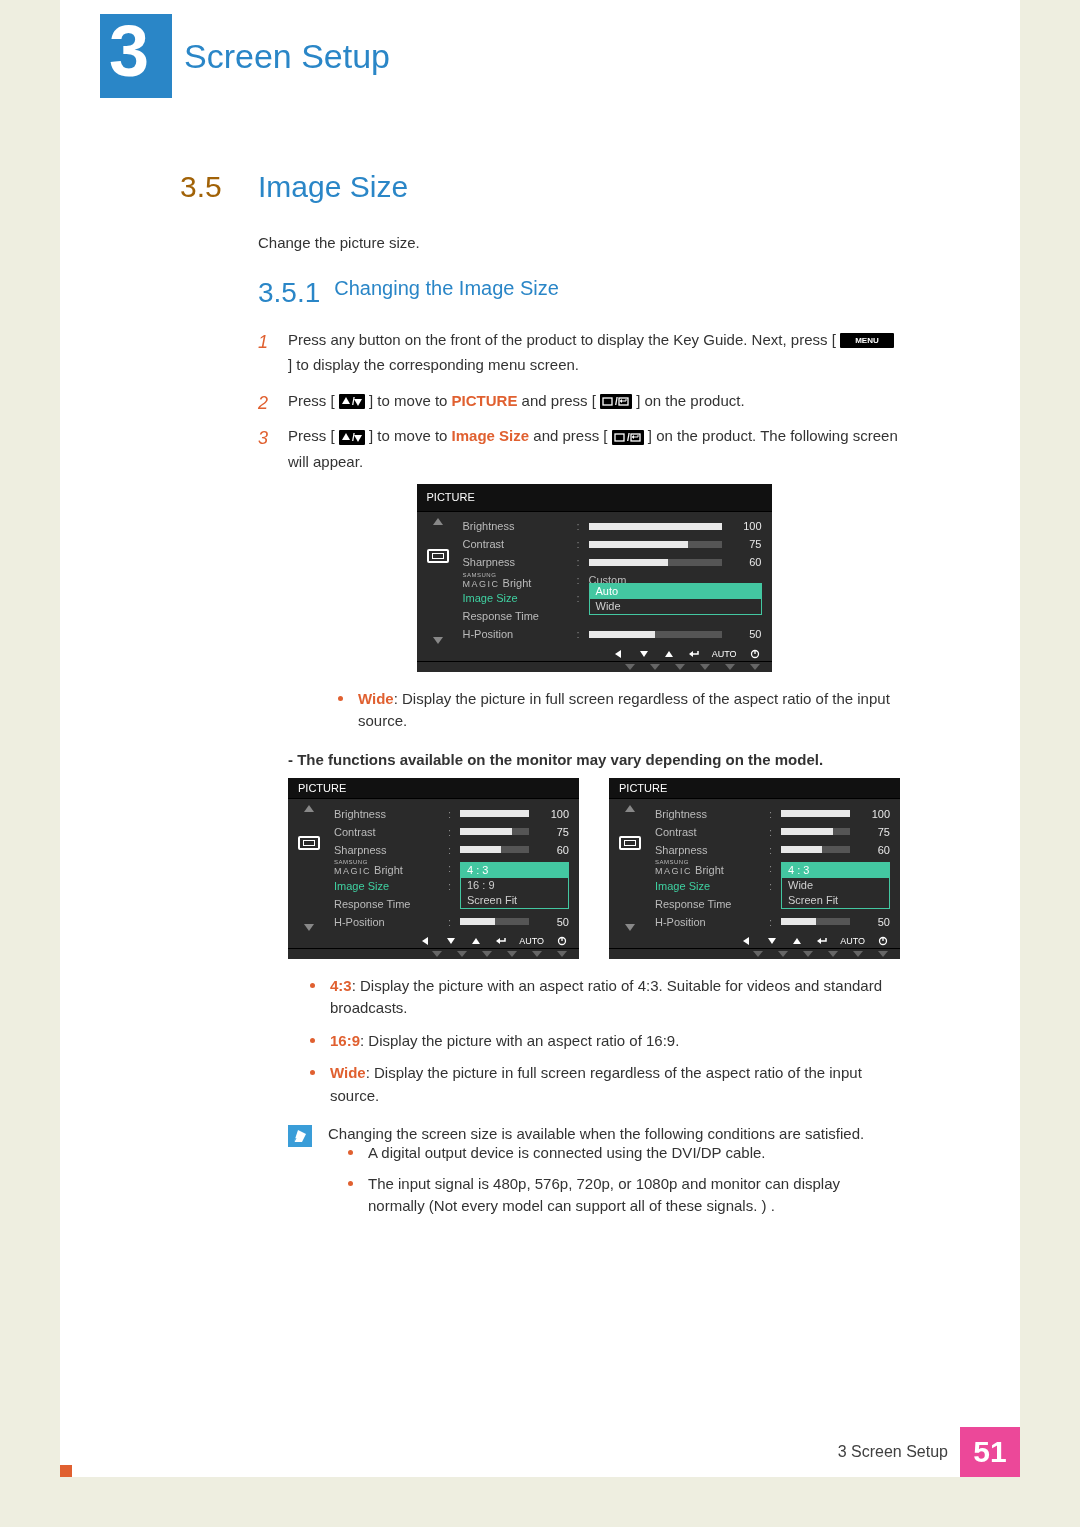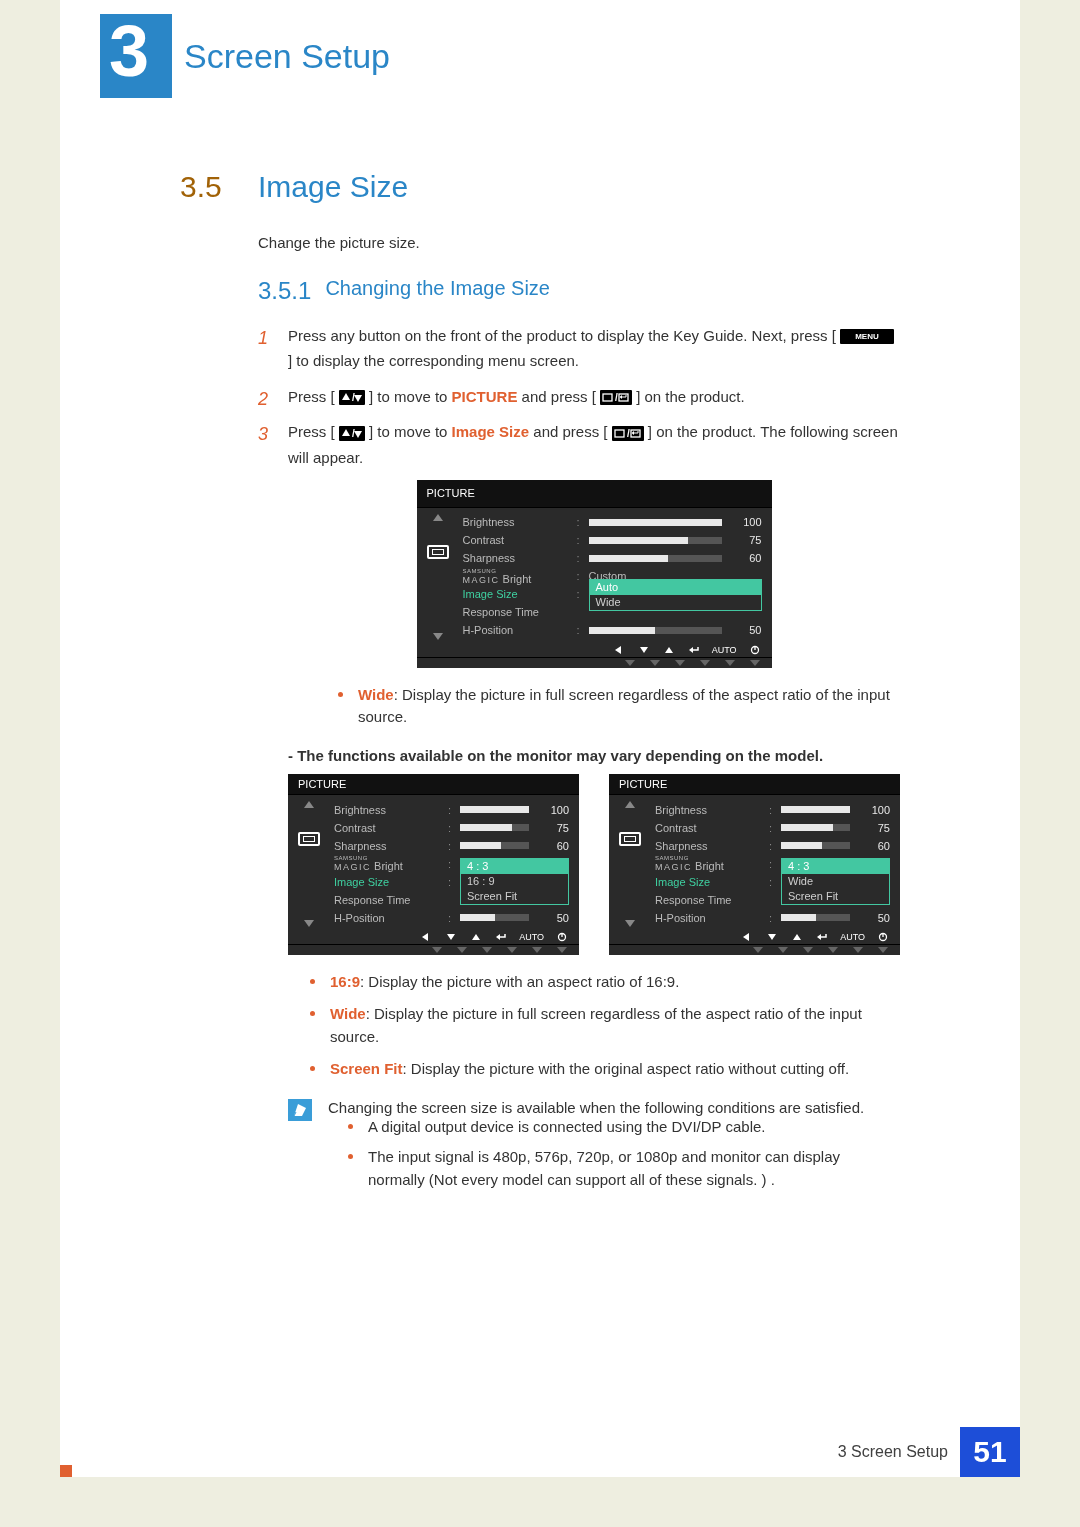--- a/index.html
+++ b/index.html
@@ -47,21 +47,21 @@
   .content {
     position: absolute;
     left: 60px; top: 170px; right: 60px; bottom: 80px;
     padding: 0 60px 0 60px;
   }
   .section-row { display: flex; gap: 18px; margin-bottom: 28px; }
   .section-number { font-size: 30px; color: #a16207; font-weight: 500; width: 60px; }
   .section-title  { font-size: 30px; color: #2a86c7; font-weight: 500; }
   .body-text { margin: 0 0 22px 78px; line-height: 1.5; }
   .subsection-row { display: flex; gap: 14px; margin: 10px 0 18px 78px; }
-  .subsection-number { font-size: 24px; color: #2a86c7; font-weight: 500; }
+  .subsection-number { font-size: 28px; color: #2a86c7; font-weight: 500; }
   .subsection-title  { font-size: 20px; color: #2a86c7; font-weight: 500; }
   ol.steps { list-style: none; margin-left: 78px; }
   ol.steps > li { position: relative; padding-left: 30px; margin-bottom: 10px; line-height: 1.7; }
   ol.steps > li > .step-num {
     position: absolute; left: 0; top: 0;
     font-style: italic; font-size: 18px; color: #e06030;
   }
   .inline-icon {
     display: inline-flex;
     align-items: center;
@@ -202,21 +202,21 @@
   
   .page-footer {
     position: absolute;
     right: 0; bottom: 0;
     height: 50px;
     display: flex; align-items: center;
     gap: 12px;
   }
   .footer-text { color: #404040; font-size: 16px; }
   .footer-pagebox {
-    background: #1d4ed8; color: #fff;
+    background: #ec4899; color: #fff;
     font-size: 30px; font-weight: bold;
     width: 60px; height: 50px;
     display: flex; align-items: center; justify-content: center;
   }
   .accent-bar {
     position: absolute;
     left: 0; bottom: 0;
     width: 12px; height: 12px;
     background: #e06030;
   }
@@ -642,23 +642,23 @@
                 <span></span>
               </div>
               <div class="osd-ft-tri">
                 <span></span>
               </div>
             </div>
         </div>
       </div>
 
       <ul class="bullets">
+        <li><span class="orange-bold">4:3</span><span>: Display the picture with an aspect ratio of 4:3. Suitable for videos and standard broadcasts.</span></li>
         <li><span class="orange-bold">16:9</span><span>: Display the picture with an aspect ratio of 16:9.</span></li>
         <li><span class="orange-bold">Wide</span><span>: Display the picture in full screen regardless of the aspect ratio of the input source.</span></li>
-        <li><span class="orange-bold">Screen Fit</span><span>: Display the picture with the original aspect ratio without cutting off.</span></li>
       </ul>
 
       <div class="note-row">
         <div class="note-icon">
           <svg viewBox="0 0 16 16">
               <path d="M2 14 L6 2 L14 6 L10 14 Z" fill="#fff"></path>
               <path d="M2 14 L4 10" stroke="#3a9dd8" stroke-width="1"></path>
             </svg>
         </div>
         <div class="note-body">

